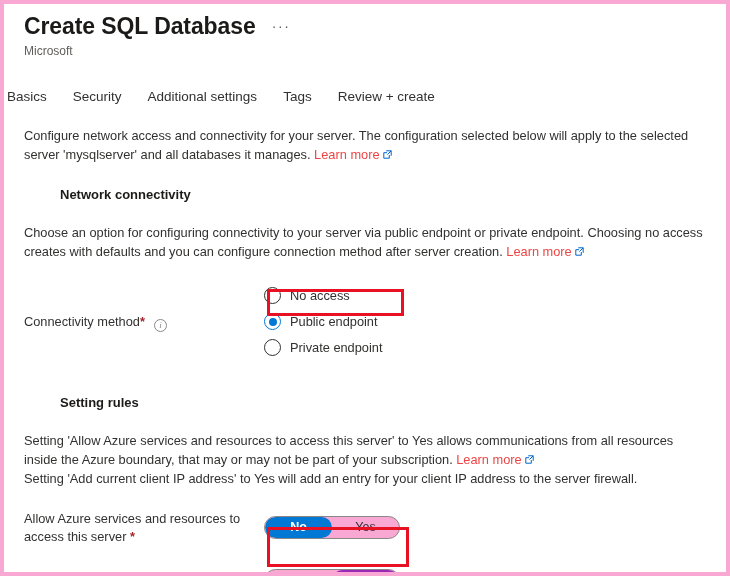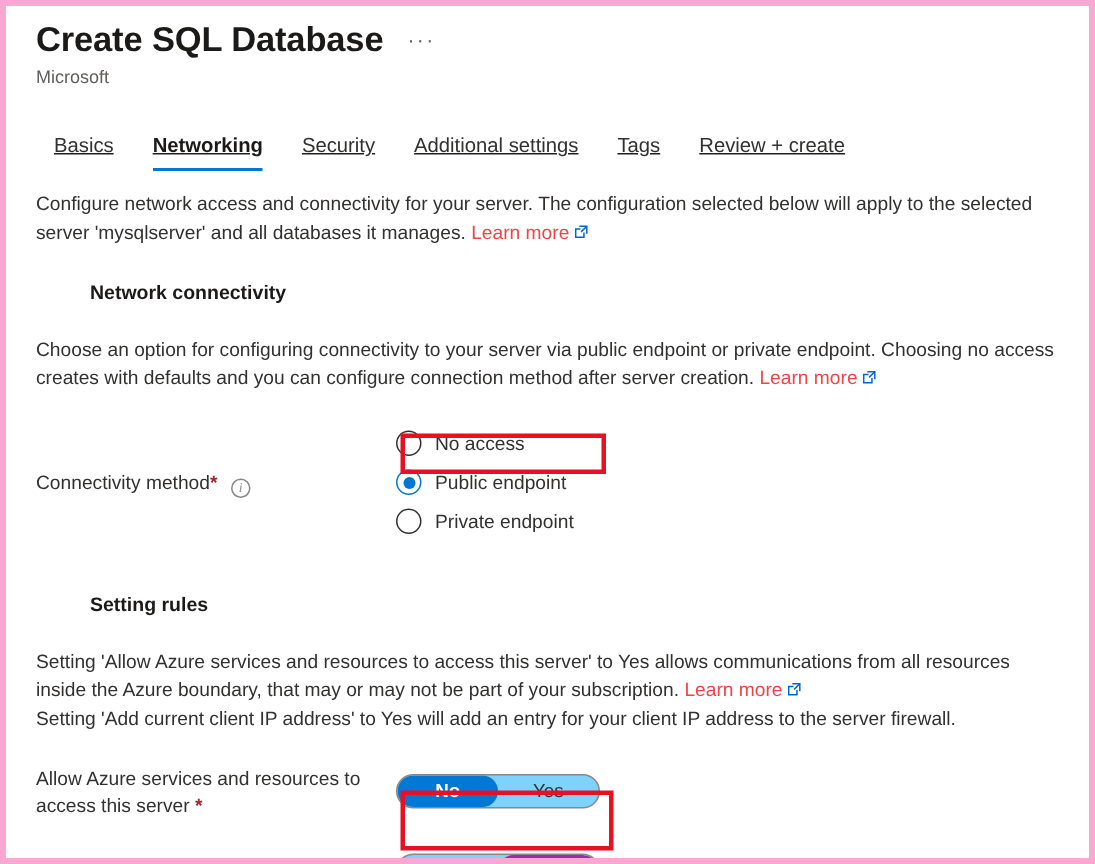--- a/index.html
+++ b/index.html
@@ -53,26 +53,25 @@
   .page-subtitle {
     font-size: 12px;
     color: #605e5c;
     line-height: 16px;
     margin-top: 3px;
   }
 
   
   .tabs {
     position: absolute;
-    left: 32px;
+    left: 3px;
     top: 84px;
     display: flex;
     align-items: flex-end;
     gap: 0px;
-    text-decoration: underline;
   }
   .tab {
     position: relative;
     font-size: 13.5px;
     color: #323130;
     padding: 0 13px 8px 13px;
     cursor: pointer;
     white-space: nowrap;
     line-height: 18px;
   }
@@ -217,21 +216,21 @@
 
   
   .toggle {
     width: 136px;
     height: 23px;
     border: 1px solid #8a8886;
     border-radius: 12px;
     box-sizing: border-box;
     display: flex;
     align-items: center;
-    background: #7dd3fc;
+    background: #f9a8d4;
     cursor: pointer;
     overflow: hidden;
     position: relative;
     padding: 0;
   }
   .toggle-opt {
     flex: 1 1 50%;
     height: 100%;
     display: flex;
     align-items: center;
@@ -275,21 +274,20 @@
   <div class="header">
     <div class="title-row">
       <div class="page-title">Create SQL Database</div>
       <div class="ellipsis-btn">···</div>
     </div>
     <div class="page-subtitle">Microsoft</div>
   </div>
 
   <div class="tabs">
     <div class="tab">Basics</div>
-    <div class="tab active">Networking</div>
     <div class="tab">Security</div>
     <div class="tab">Additional settings</div>
     <div class="tab">Tags</div>
     <div class="tab">Review + create</div>
   </div>
 
   <div class="content">
 
     <div class="para blk-desc"><span>Configure network access and connectivity for your server. The configuration selected below will apply to the selected server 'mysqlserver' and all databases it manages. </span><a class="link" href="#">Learn more</a><span class="ext-icon"><svg width="9" height="9" viewBox="0 0 9 9">
             <path d="M3.2,0.8 H8.2 V5.8" fill="none" stroke="#0066cc" stroke-width="1"></path>

